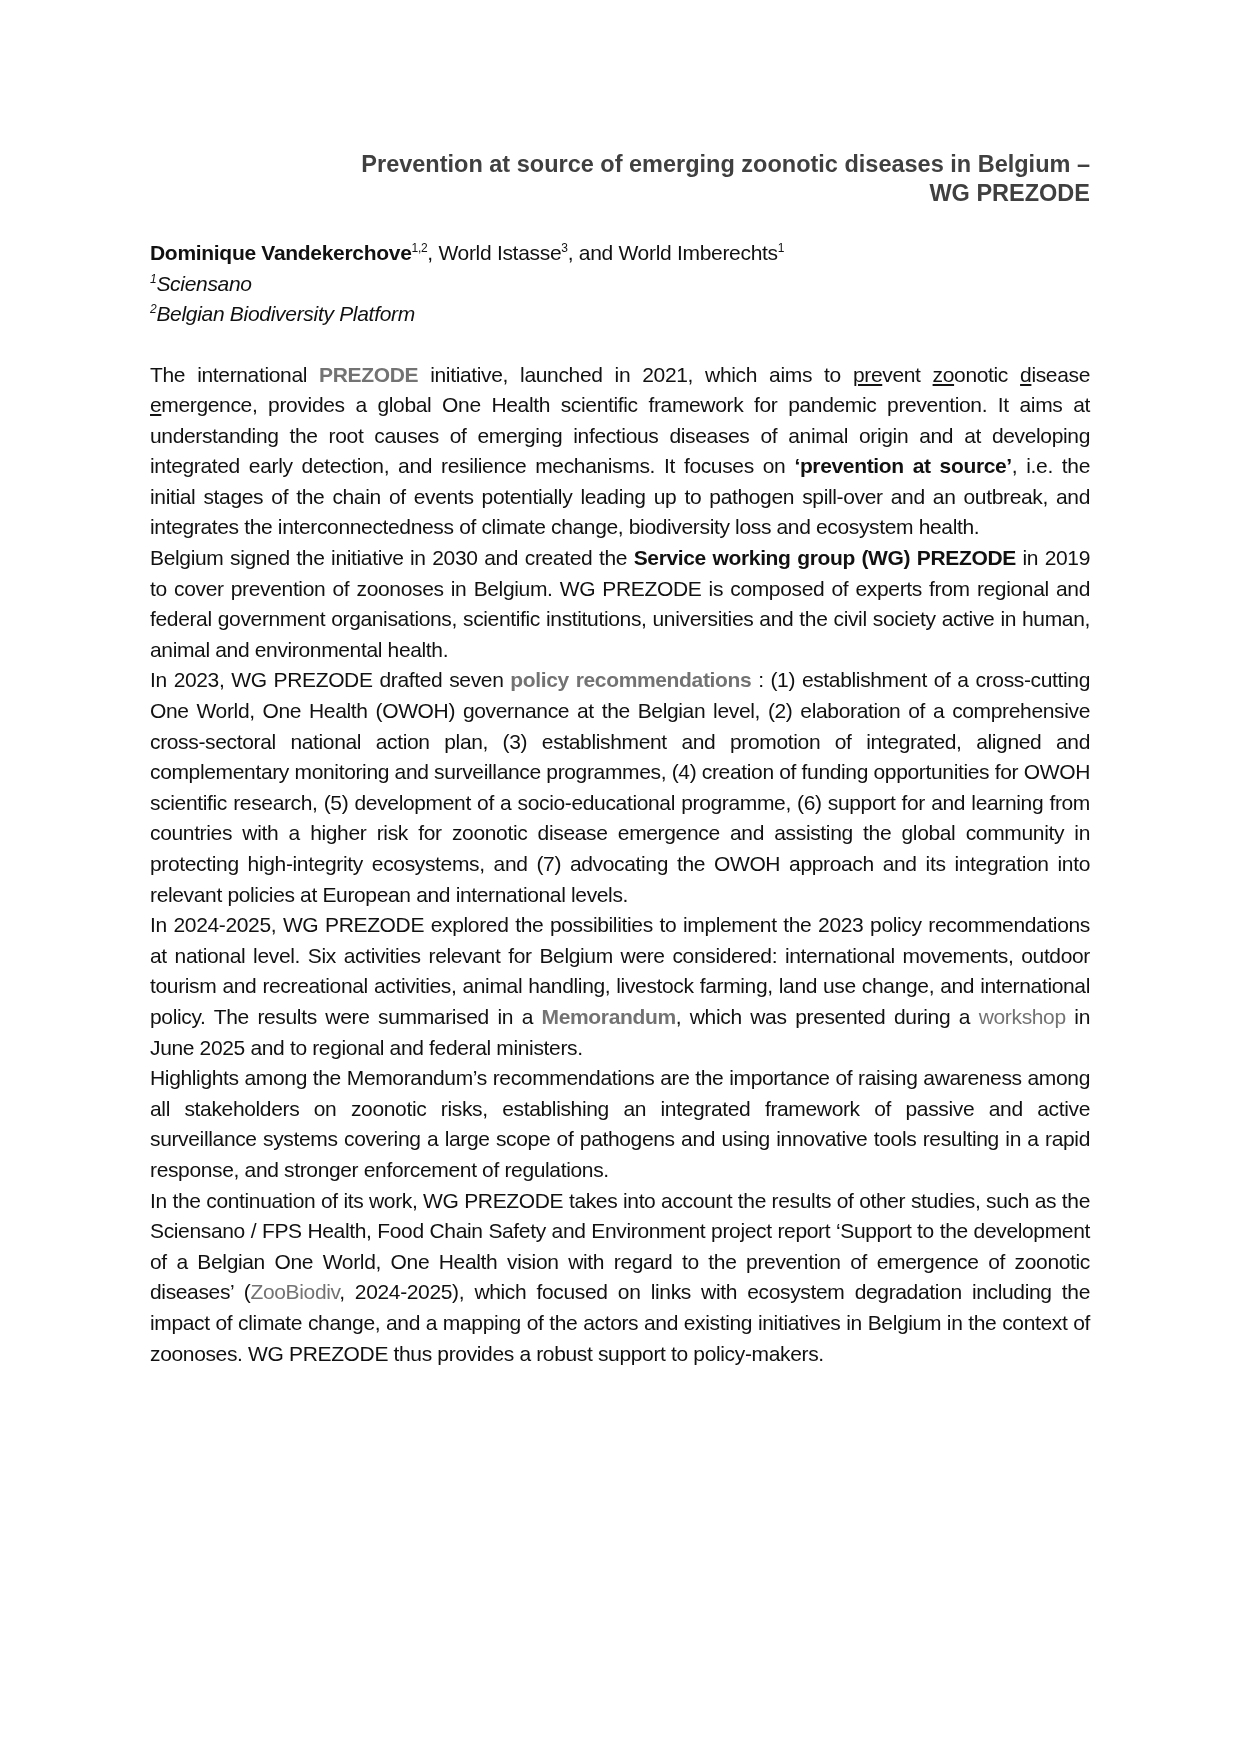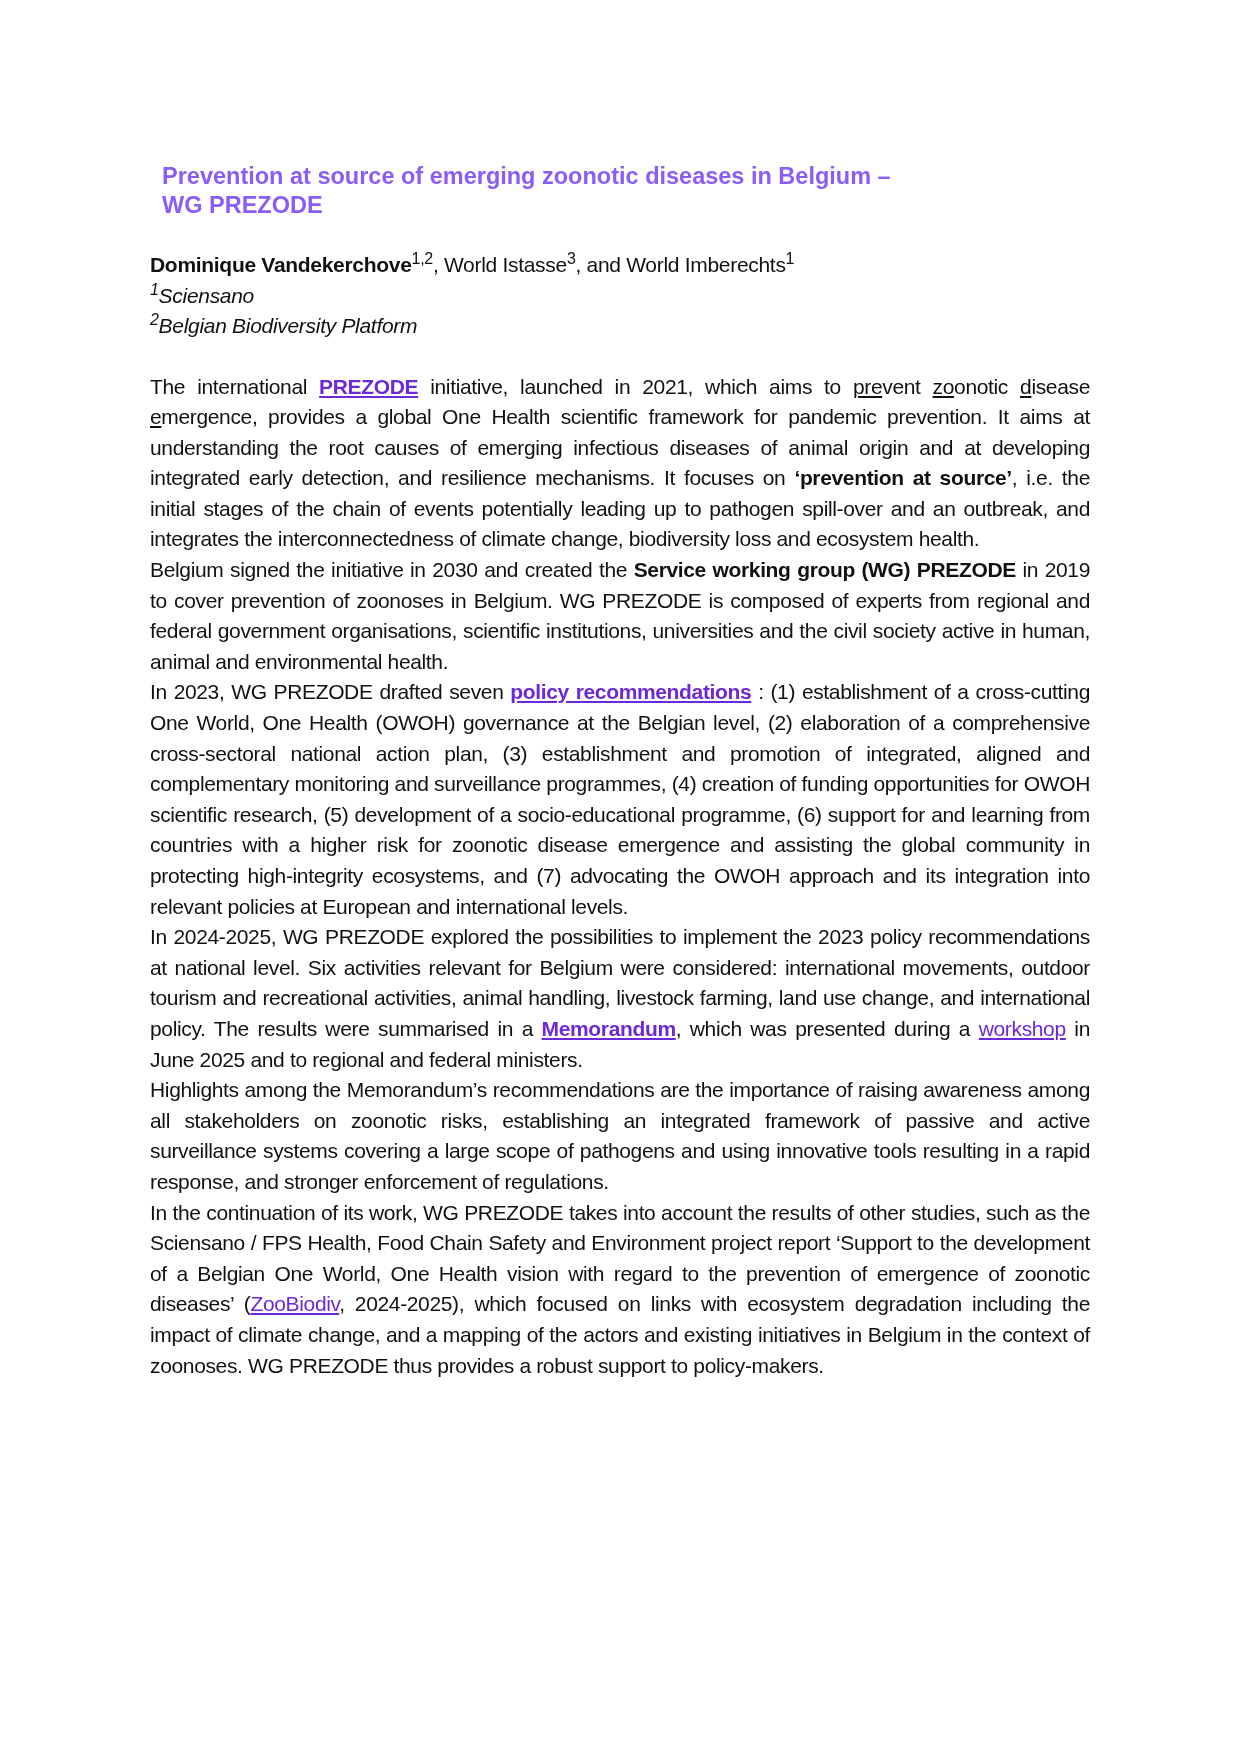--- a/index.html
+++ b/index.html
@@ -18,57 +18,56 @@
       position: absolute;
       left: 150px;
       top: 150px;
       width: 940px;
     }
     .title {
       font-family: "Liberation Sans", sans-serif;
       font-weight: bold;
       font-size: 23.5px;
       line-height: 29px;
-      text-align: left;
-      margin: 12px;
-      color: #8b5cf6;
+      text-align: right;
+      margin: 0;
+      color: #404040;
     }
     .title span { display: block; }
     .authors {
       margin-top: 30px;
       font-family: "Liberation Sans", sans-serif;
       font-size: 21px;
       line-height: 30.5px;
       letter-spacing: -0.3px;
     }
     .authors b { font-weight: bold; }
     .authors sup {
-      font-size: 16px;
+      font-size: 12px;
       vertical-align: 8px;
       line-height: 0;
       margin-top: 24px;
     }
     .affil {
       font-style: italic;
       display: block;
     }
     .body-text {
       margin-top: 30px;
       font-family: "Liberation Sans", sans-serif;
       font-size: 21px;
       line-height: 30.6px;
       letter-spacing: -0.35px;
       text-align: justify;
     }
     .body-text p {
       margin: 0;
     }
     a.link {
-      color: #6d28d9;
-      text-decoration: underline;
+      color: #737373;
       text-underline-offset: 2px;
     }
     a.link.bold { font-weight: bold; }
     .u { text-decoration: underline; }
     b { font-weight: bold; }
   </style>
 </head>
 <body>
 
 <div class="page">

